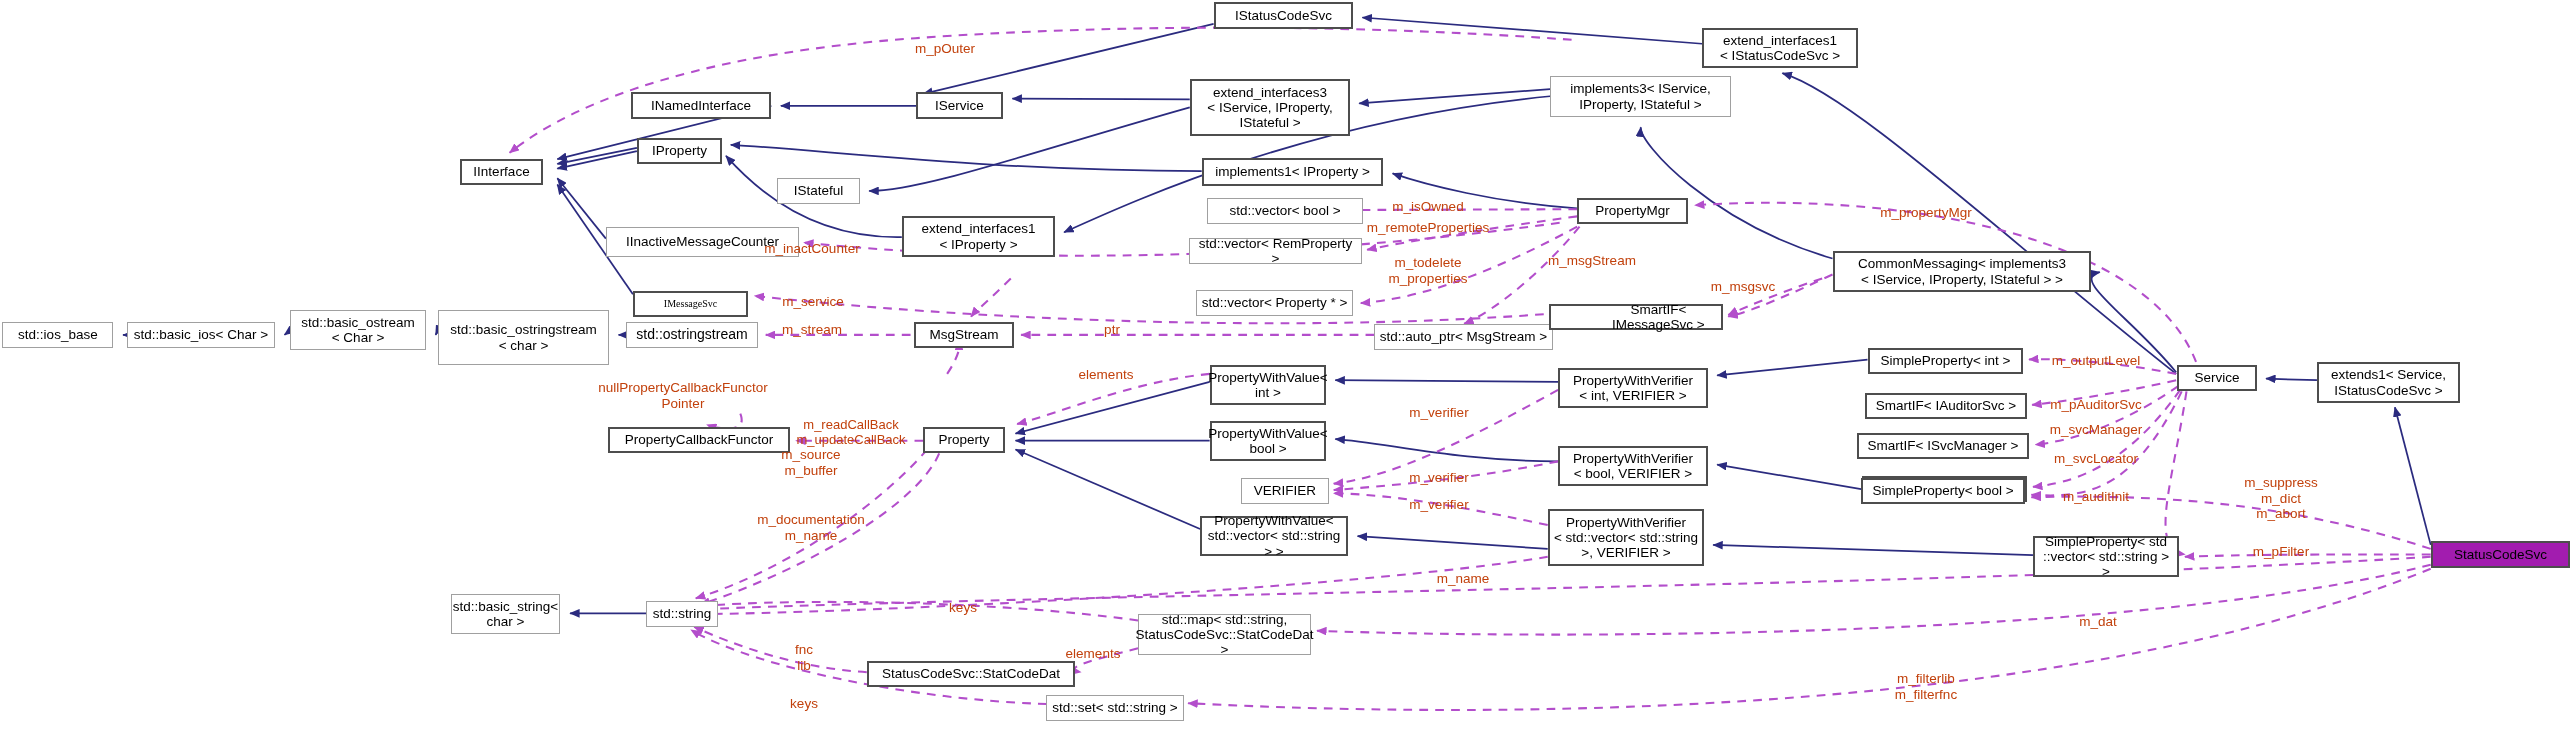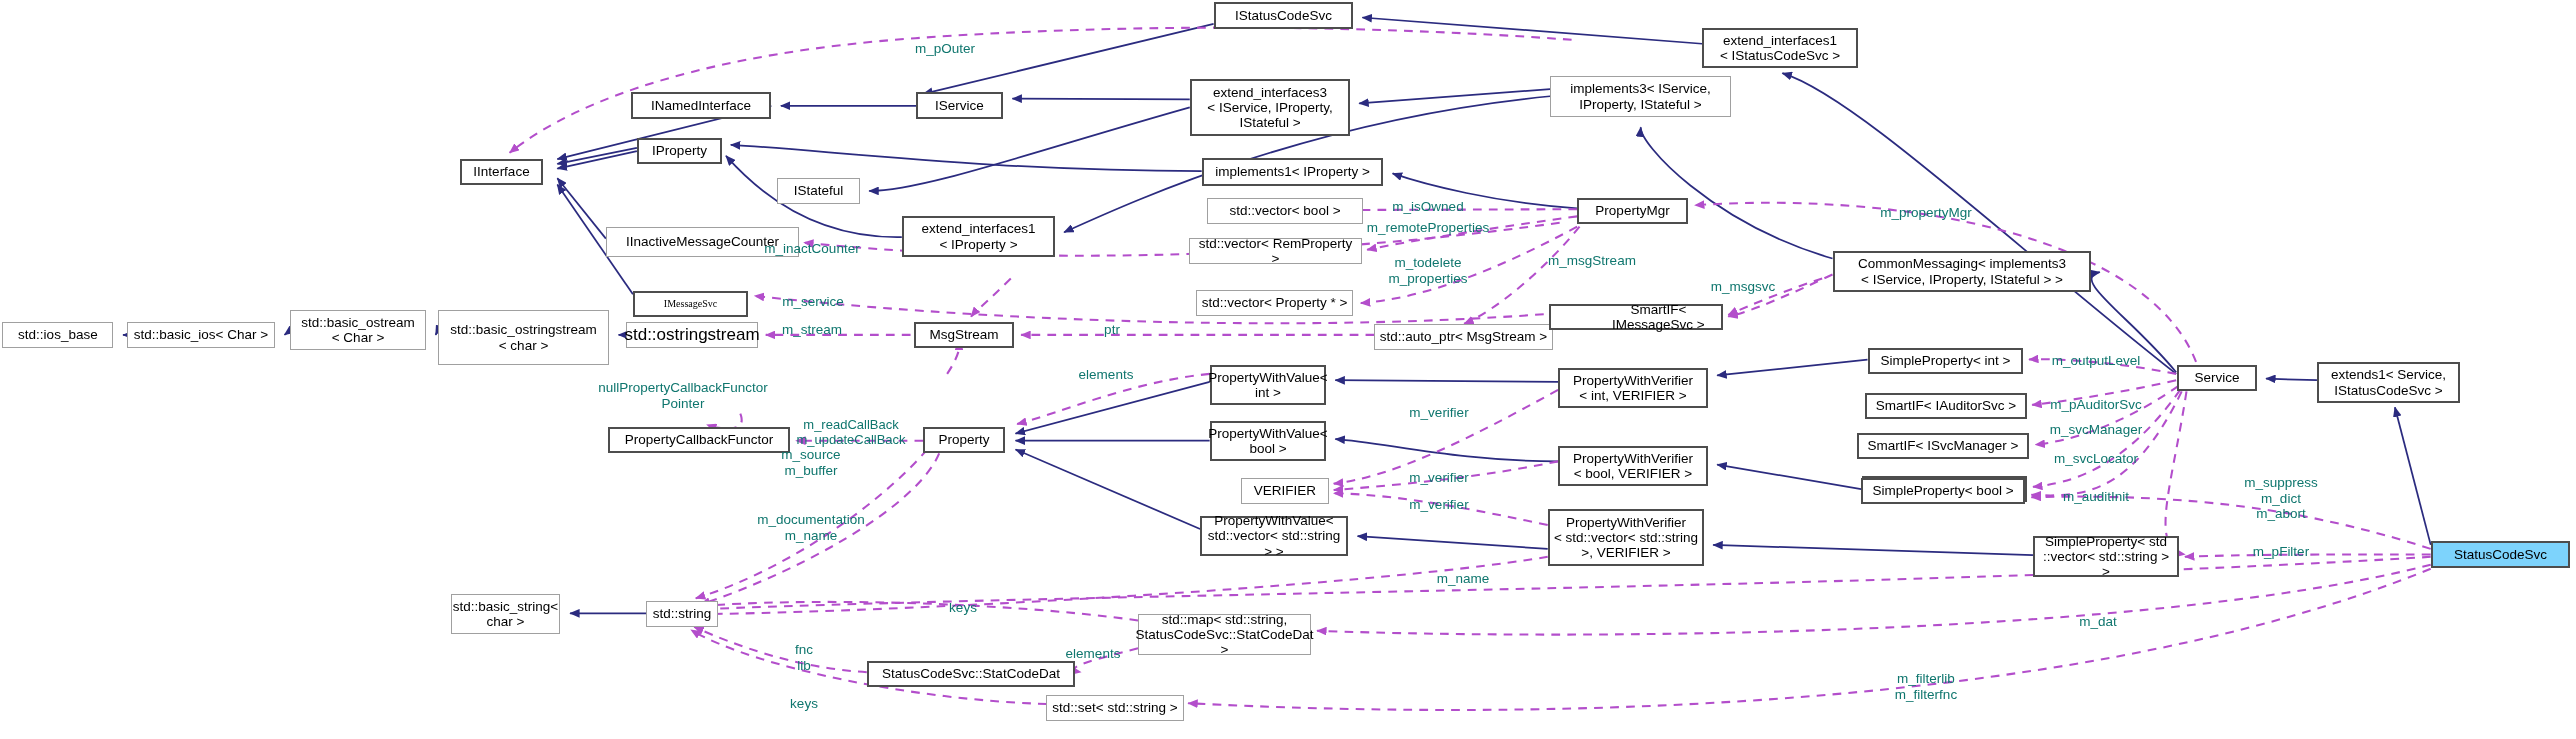--- a/index.html
+++ b/index.html
@@ -21,25 +21,25 @@
     color:#000000;
     line-height:1.12;
     white-space:pre-line;
     padding:0.8px 3.2px;
   }
   
   .n-plain{ border:1.2px solid #a0a0a0; }
   
   .n-strong{ border:2px solid #4d4d4d; }
   
-  .n-focus{ border:2px solid #4d4d4d; background:#7dd3fc; }
+  .n-focus{ border:2px solid #4d4d4d; background:#a21caf; }
 
   .elabel{
     position:absolute;
-    color:#0f766e;
+    color:#c2410c;
     white-space:pre-line;
     line-height:1.15;
     text-align:center;
     transform:translateX(-50%);
   }
 </style>
 </head>
 <body>
 
 <div id="canvas">
@@ -215,21 +215,21 @@
       <div class="node n-plain" style="left: 1196px; top: 290px; width: 157px; height: 26px; font-size: 13.5px;"><span>std::vector&lt; Property * &gt;</span></div>
       <div class="node n-plain" style="left: 1374px; top: 324px; width: 179px; height: 26px; font-size: 13.5px;"><span>std::auto_ptr&lt; MsgStream &gt;</span></div>
       <div class="node n-strong" style="left: 1833px; top: 251px; width: 258px; height: 41px; font-size: 13.5px;"><span>CommonMessaging&lt; implements3
 &lt; IService, IProperty, IStateful &gt; &gt;</span></div>
       <div class="node n-plain" style="left: 2.4px; top: 322px; width: 111px; height: 26px; font-size: 13.5px;"><span>std::ios_base</span></div>
       <div class="node n-plain" style="left: 127px; top: 322px; width: 148px; height: 26px; font-size: 13.5px;"><span>std::basic_ios&lt; Char &gt;</span></div>
       <div class="node n-plain" style="left: 290px; top: 310px; width: 136px; height: 40px; font-size: 13.5px;"><span>std::basic_ostream
 &lt; Char &gt;</span></div>
       <div class="node n-plain" style="left: 438px; top: 310px; width: 171px; height: 55px; font-size: 13.5px;"><span>std::basic_ostringstream
 &lt; char &gt;</span></div>
-      <div class="node n-plain" style="left: 626px; top: 322px; width: 132px; height: 26px; font-size: 17px;"><span>std::ostringstream</span></div>
+      <div class="node n-plain" style="left: 626px; top: 322px; width: 132px; height: 26px; font-size: 14px;"><span>std::ostringstream</span></div>
       <div class="node n-strong" style="left: 914px; top: 322px; width: 100px; height: 26px; font-size: 13.5px;"><span>MsgStream</span></div>
       <div class="node n-strong" style="left: 1549px; top: 304px; width: 174px; height: 26px; font-size: 13.5px; padding-left: 48px;"><span>SmartIF&lt; IMessageSvc &gt;</span></div>
       <div class="node n-strong" style="left: 1868px; top: 348px; width: 155px; height: 26px; font-size: 13.5px;"><span>SimpleProperty&lt; int &gt;</span></div>
       <div class="node n-strong" style="left: 1865px; top: 393px; width: 162px; height: 26px; font-size: 13.5px;"><span>SmartIF&lt; IAuditorSvc &gt;</span></div>
       <div class="node n-strong" style="left: 1857px; top: 433px; width: 172px; height: 26px; font-size: 13.5px; text-align: right;"><span>SmartIF&lt; ISvcManager &gt;</span></div>
       <div class="node n-strong" style="left: 1862px; top: 476px; width: 165px; height: 26px; font-size: 13.5px;"><span>SmartIF&lt; ISvcLocator &gt;</span></div>
       <div class="node n-strong" style="left: 1861px; top: 478px; width: 164px; height: 26px; font-size: 13.5px;"><span>SimpleProperty&lt; bool &gt;</span></div>
       <div class="node n-strong" style="left: 2177px; top: 365px; width: 80px; height: 26px; font-size: 13.5px;"><span>Service</span></div>
       <div class="node n-strong" style="left: 2317px; top: 362px; width: 143px; height: 41px; font-size: 13.5px;"><span>extends1&lt; Service,
 IStatusCodeSvc &gt;</span></div>

